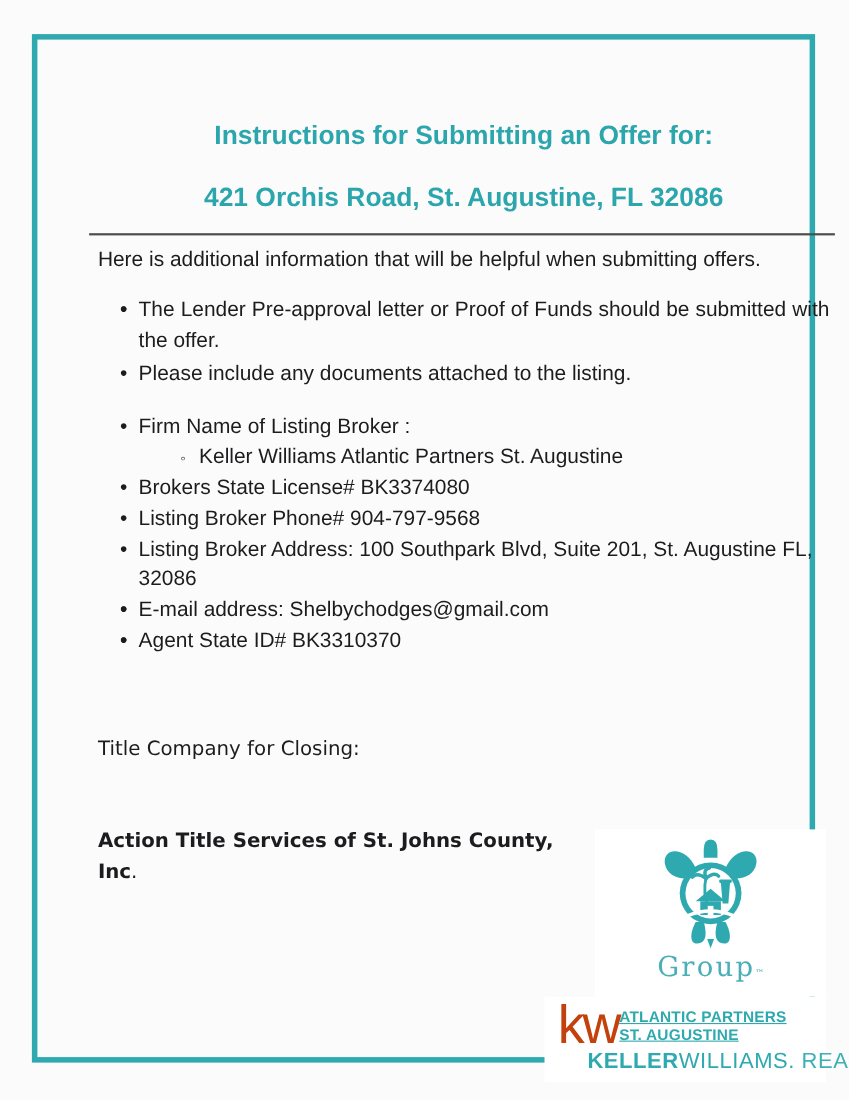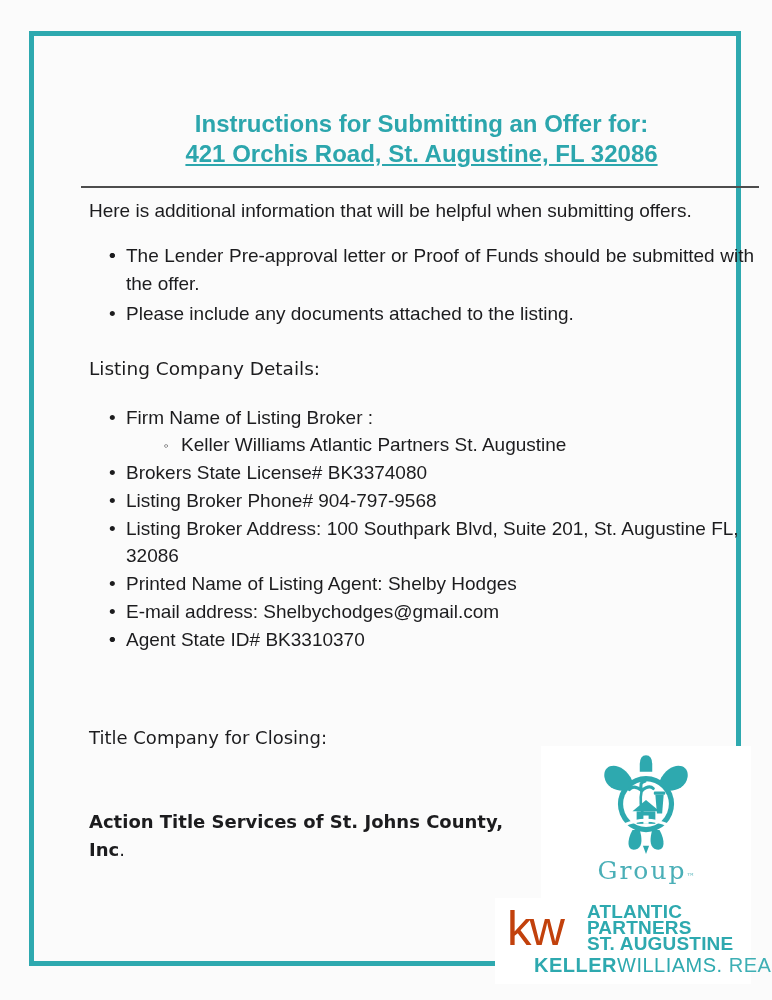--- a/index.html
+++ b/index.html
@@ -29,21 +29,21 @@
   .doc-title{
     color:#2CA6AD;
     font-weight:bold;
     font-size:24px;
     line-height:30px;
     text-align:center;
     letter-spacing:0px;
     margin:0;
   }
   .doc-title.line1{margin-top:37px;}
-  .doc-title.line2{text-decoration:underline;}
+  .doc-title.line2{margin-top:26px;}
   .divider{
     height:0;
     border-top:2px solid #4d4d4d;
     margin-top:17px;
     margin-right:-5px;
     margin-left:-8px;
   }
   .intro{
     font-size:19px;
     line-height:29px;
@@ -120,25 +120,26 @@
   }
   .kw-top{display:flex;align-items:center;}
   .kw-mark{
     font-size:49px;
     font-weight:normal;
     line-height:40px;
     letter-spacing:-2px;
     color:#c2410c;
   }
   .kw-office{
-    margin-left:24px;
+    margin-left:0;
     font-weight:bold;
-    font-size:19px;
+    font-size:14px;
     line-height:16px;
     letter-spacing:0.2px;
+    text-decoration:underline;
   }
   .kw-brand{
     margin-top:2px;
     font-size:20px;
     line-height:22px;
     letter-spacing:0.5px;
     white-space:nowrap;
   }
   .kw-brand .b{font-weight:bold;margin-left:27px;}
   .kw-brand .r{font-weight:normal;}
@@ -165,21 +166,20 @@
       <li class="justify">
         <span class="marker">•</span>
         <span>The Lender Pre-approval letter or Proof of Funds should be submitted with the offer.</span>
       </li>
       <li>
         <span class="marker">•</span>
         <span>Please include any documents attached to the listing.</span>
       </li>
     </ul>
 
-    <div class="section-heading">Listing Company Details:</div>
 
     <ul class="list2">
       <li>
         <span class="marker">•</span>
         <span>Firm Name of Listing Broker :</span>
         <ul class="sub">
           <li>
             <span class="marker">◦</span>
             <span>Keller Williams Atlantic Partners St. Augustine</span>
           </li>
@@ -192,21 +192,20 @@
       <li>
         <span class="marker">•</span>
         <span>Listing Broker Phone# 904-797-9568</span>
       </li>
       <li>
         <span class="marker">•</span>
         <span>Listing Broker Address: 100 Southpark Blvd, Suite 201, St. Augustine FL, 32086</span>
       </li>
       <li>
         <span class="marker">•</span>
-        <span>Printed Name of Listing Agent: Shelby Hodges</span>
       </li>
       <li>
         <span class="marker">•</span>
         <span>E-mail address: Shelbychodges@gmail.com</span>
       </li>
       <li>
         <span class="marker">•</span>
       </li>
       <li>
         <span class="marker">•</span>

